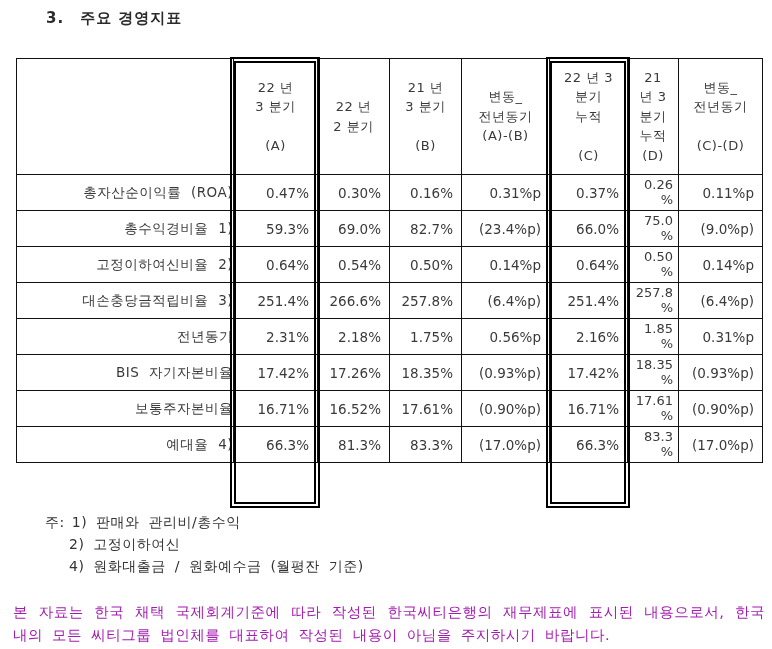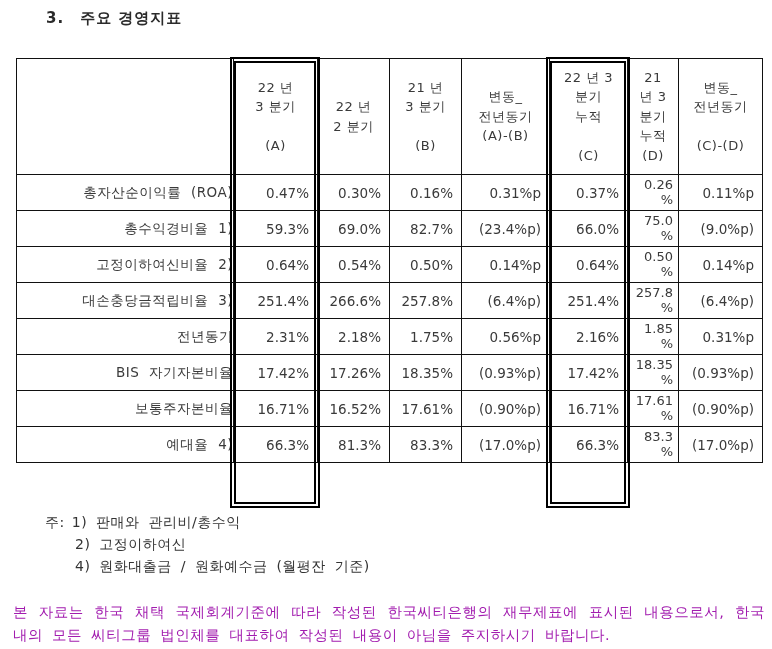--- a/index.html
+++ b/index.html
@@ -78,21 +78,21 @@
   .notes {
     position: absolute;
     left: 45px; top: 511px;
     font-size: 14px;
     line-height: 22px;
     word-spacing: 4px;
     letter-spacing: 0.5px;
   }
   .note-first { display: flex; }
   .note-first .prefix { margin-right: 7px; }
-  .note-rest { margin-left: 30px; }
+  .note-rest { margin-left: 24px; }
 
   .disclaimer {
     position: absolute;
     left: 13px; top: 601px;
     width: 752px;
     font-size: 14.5px;
     line-height: 22.5px;
     text-align: justify;
     word-spacing: 4px;
     letter-spacing: 0.5px;

